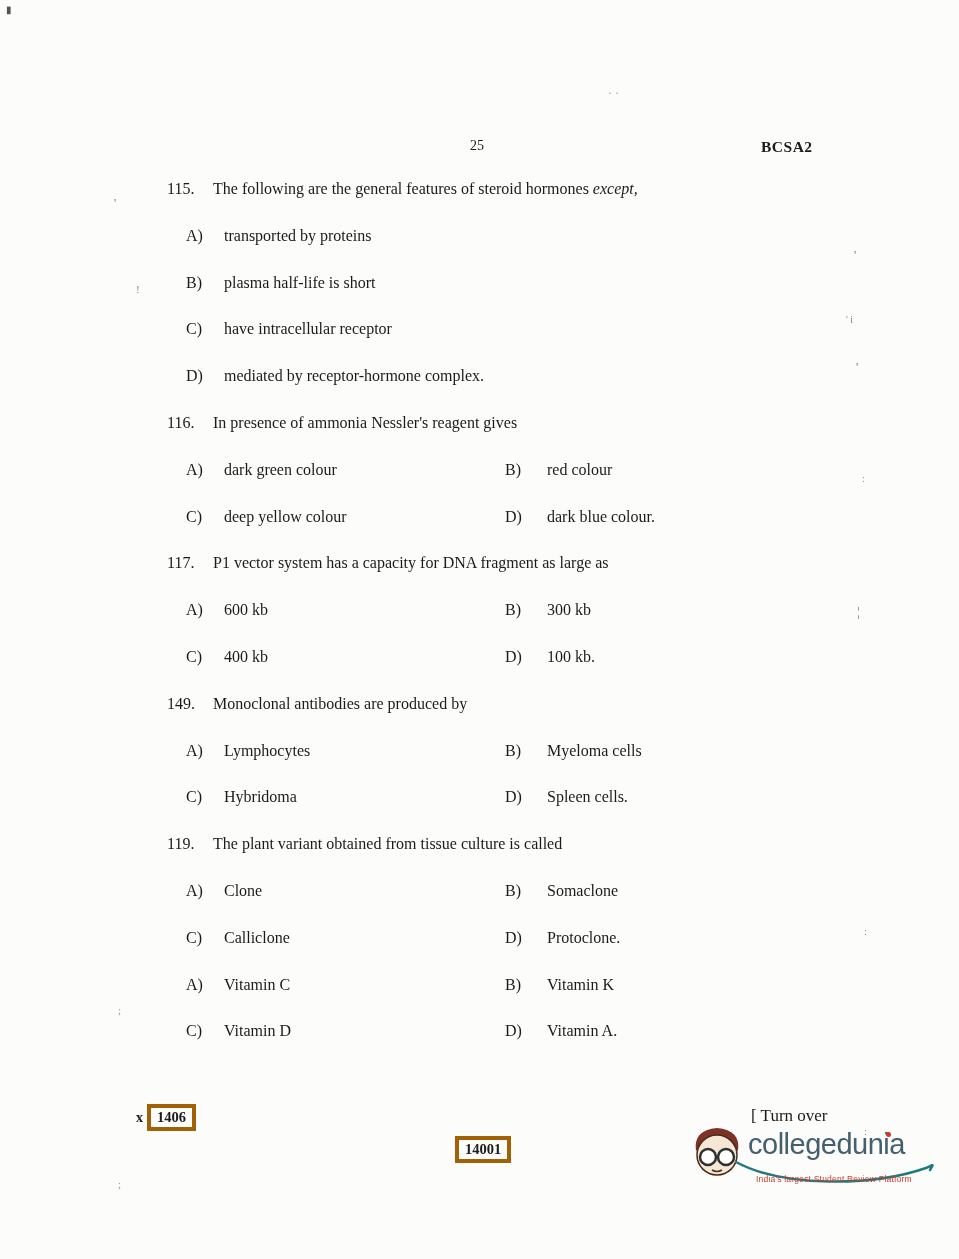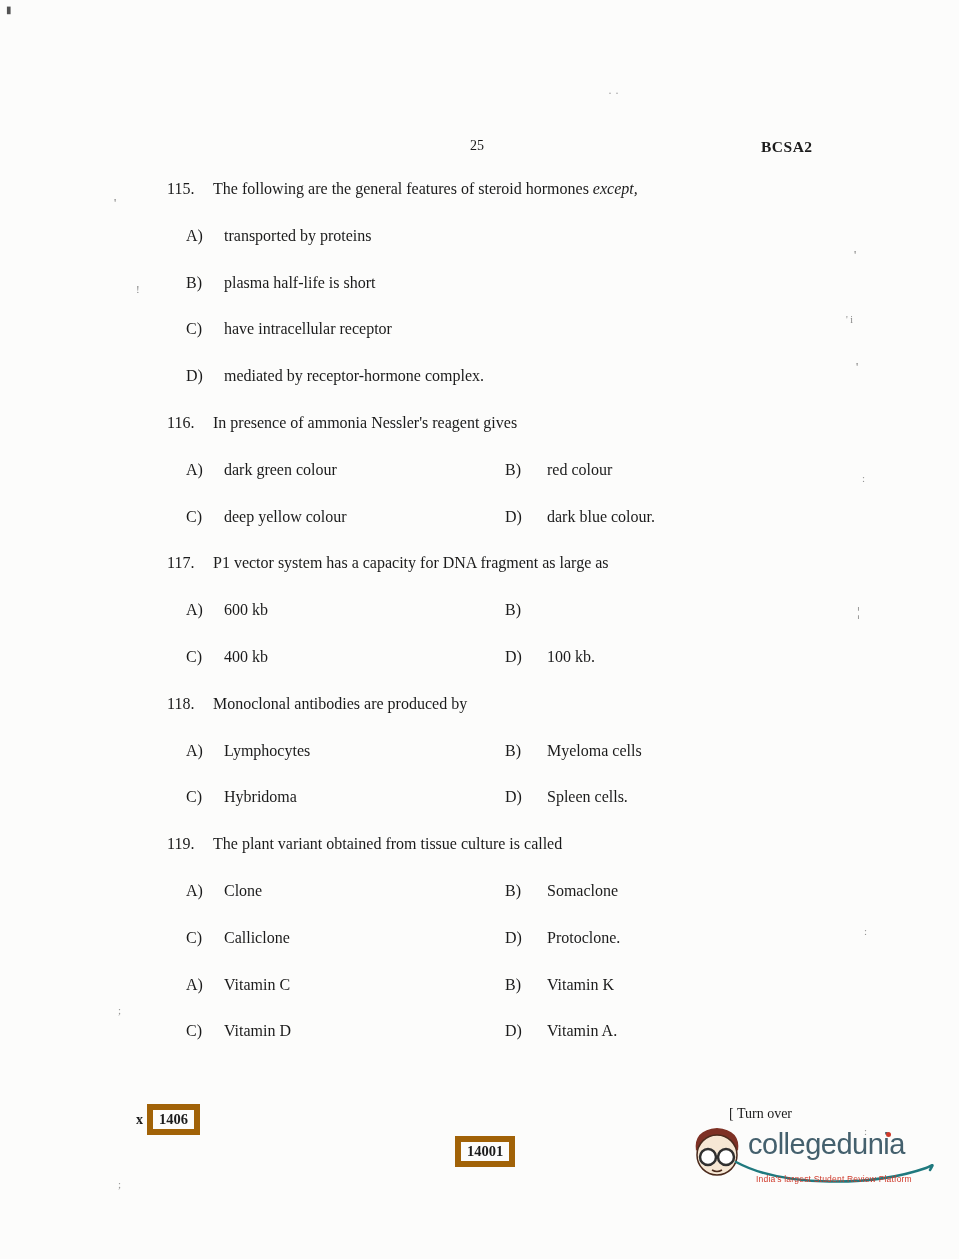--- a/index.html
+++ b/index.html
@@ -27,24 +27,24 @@
   .indent { width:46px; flex:none; }
   .olbl   { width:38px; flex:none; }
   .otext1 { width:281px; flex:none; }
   .olbl2  { width:42px; flex:none; }
   .otext  { flex:1; }
 
   
   .footer { position:absolute; top:1104px; left:0; width:100%; height:26px; font-size:15px; }
   .f-left   { position:absolute; left:136px; top:0; }
   .fx       { font-weight:bold; font-size:14px; margin-right:4px; }
-  .box      { display:inline-block; border:6px solid #a16207; padding:0 6px 1px 6px;
+  .box      { display:inline-block; border:4px solid #a16207; padding:0 6px 1px 6px;
               font-weight:bold; font-size:14.5px; line-height:18px; }
   .f-center { position:absolute; left:455px; top:0;margin-top:32px; }
-  .f-right  { position:absolute; left:729px; top:2px; font-size:14px; }
+  .f-right  { position:absolute; left:751px; top:2px; font-size:17px; }
 
   
   .logo { position:absolute; top:1120px; left:690px; width:252px; height:94px;
           font-family:"Liberation Sans", sans-serif; }
   .logo-icon { position:absolute; left:0; top:4px; }
   .logo-text { position:absolute; left:58px; top:8px; font-size:29px; letter-spacing:-0.5px;
                color:var(--brand,#44606d); }
   .i-dot { position:absolute; left:196px; top:12px; width:5px; height:5px; border-radius:50%;
            background:var(--accentRed,#cf3a2b); }
   .logo-swoosh { position:absolute; left:44px; top:40px; }
@@ -112,31 +112,32 @@
 
     <div class="row">
       <span class="qnum">117.</span>
       <span class="qtext">P1 vector system has a capacity for DNA fragment as large as</span>
     </div>
     <div class="row">
       <span class="indent"></span>
       <span class="olbl">A)</span>
       <span class="otext1">600 kb</span>
       <span class="olbl2">B)</span>
+      <span class="otext">300 kb</span>
     </div>
     <div class="row">
       <span class="indent"></span>
       <span class="olbl">C)</span>
       <span class="otext1">400 kb</span>
       <span class="olbl2">D)</span>
       <span class="otext">100 kb.</span>
     </div>
 
     <div class="row">
-      <span class="qnum">118.</span>
+      <span class="qnum">149.</span>
       <span class="qtext">Monoclonal antibodies are produced by</span>
     </div>
     <div class="row">
       <span class="indent"></span>
       <span class="olbl">A)</span>
       <span class="otext1">Lymphocytes</span>
       <span class="olbl2">B)</span>
       <span class="otext">Myeloma cells</span>
     </div>
     <div class="row">

